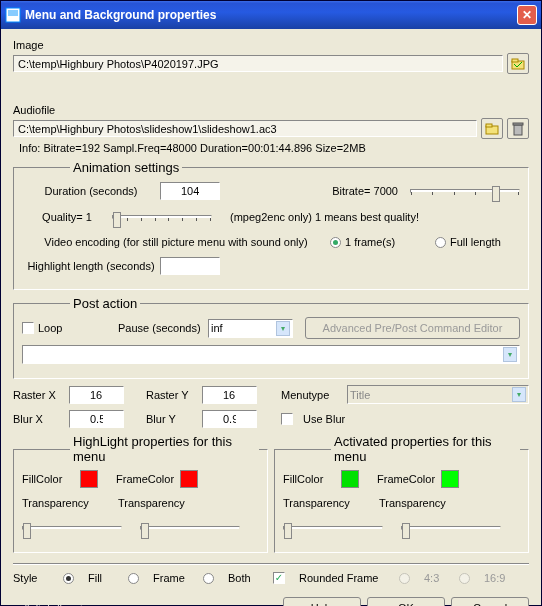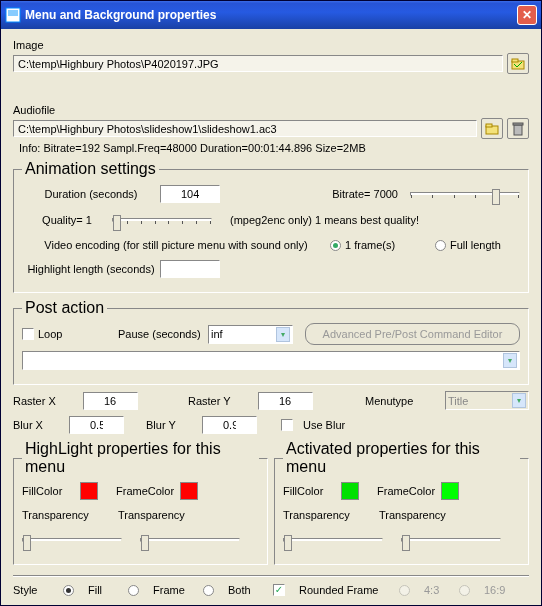--- a/index.html
+++ b/index.html
@@ -9,38 +9,38 @@
 .title-icon { width: 16px; height: 16px; margin-right: 4px; }
 .titlebar-text { flex: 1; font-size: 12px; }
 .close-btn { width: 20px; height: 20px; background: #e35e4c; border: 1px solid #fff; border-radius: 3px; color: #fff; display: flex; align-items: center; justify-content: center; font-size: 12px; font-weight: bold; cursor: pointer; }
 .content { padding: 10px 12px 6px 12px; }
 .label { color: #000; margin-bottom: 2px; display: block; }
 .inset-box { background: #f5f3ea; border: 1px solid; border-color: #888 #fff #fff #888; padding: 1px 4px; height: 17px; line-height: 14px; width: 100%; font-size: 11px; font-family: inherit; color: #000; overflow: hidden; }
 .row { display: flex; align-items: center; gap: 4px; }
 .row-img { margin-bottom: 30px; }
 .icon-btn { width: 22px; height: 21px; background: #ece9d8; border: 1px solid #888; border-radius: 2px; display: flex; align-items: center; justify-content: center; cursor: pointer; }
 fieldset { border: 1px solid #fff; border-left-color: #888; border-top-color: #888; padding: 6px 8px 8px 8px; margin-bottom: 6px; }
-legend { padding: 0 3px; font-size: 16px; }
+legend { padding: 0 3px; font-size: 13px; margin-left: 48px; }
 .form-row { display: flex; align-items: center; margin-bottom: 6px; min-height: 18px; }
 .col-label { flex: 0 0 auto; text-align: center; }
 .input-text { background: #fff; border: 1px solid; border-color: #888 #fff #fff #888; padding: 1px 20px; height: 18px; font-size: 11px; font-family: inherit; }
 .slider { width: 90px; height: 20px; display: inline-flex; align-items: center; position: relative; }
 .slider-track { height: 4px; width: 100%; background: #fff; border: 1px solid; border-color: #888 #ece9d8 #ece9d8 #888; position: relative; }
 .slider-ticks { position: absolute; bottom: -3px; left: 0; right: 0; display: flex; justify-content: space-between; }
 .slider-ticks span { width: 1px; height: 3px; background: #555; }
 .slider-thumb { position: absolute; top: -4px; width: 8px; height: 16px; background: #ece9d8; border: 1px solid #888; }
 .radio { width: 11px; height: 11px; border: 1px solid #888; border-radius: 50%; background: #fff; display: inline-flex; align-items: center; justify-content: center; margin-right: 4px; }
 .radio.checked::after { content: ''; width: 5px; height: 5px; background: #3a6; border-radius: 50%; }
 .radio-plain.checked::after { background: #333; }
 .checkbox { width: 12px; height: 12px; border: 1px solid; border-color: #888 #fff #fff #888; background: #fff; display: inline-flex; align-items: center; justify-content: center; margin-right: 4px; }
 .checkbox.checked::after { content: '✓'; font-size: 10px; color: #2a5; line-height: 10px; }
 .dropdown { background: #fff; border: 1px solid; border-color: #888 #fff #fff #888; height: 19px; display: flex; align-items: center; padding: 0 2px; font-size: 11px; }
 .dropdown.disabled { background: #ece9d8; color: #888; }
 .drop-arrow { width: 14px; height: 15px; background: #d6e6fb; border: 1px solid #b0c4de; display: flex; align-items: center; justify-content: center; margin-left: auto; font-size: 8px; color: #4a6; }
-.button { background: #ece9d8; border: 1px solid #888; border-radius: 9px; height: 22px; padding: 0 10px; font-size: 11px; font-family: inherit; cursor: pointer; }
+.button { background: #ece9d8; border: 1px solid #888; border-radius: 3px; height: 22px; padding: 0 10px; font-size: 11px; font-family: inherit; cursor: pointer; }
 .button.disabled { color: #999; cursor: default; }
 .color-swatch { width: 18px; height: 18px; border: 1px solid #888; display: inline-block; }
 .two-col { display: flex; gap: 6px; }
 .two-col > fieldset { flex: 1; }
 .btnrow { display: flex; justify-content: flex-end; gap: 6px; padding-top: 4px; }
 .btnrow .button { width: 78px; }
 .watermark { position: absolute; color: #ddd; font-size: 11px; }
 .inner { position: relative; }
 </style>
 </head>
@@ -154,21 +154,21 @@
         <button class="button disabled" style="flex:1">Advanced Pre/Post Command Editor</button>
       </div>
       <div class="form-row">
         <div class="dropdown" style="flex:1">
             <span></span>
             <span class="drop-arrow">▾</span>
           </div>
       </div>
     </fieldset>
 
-    <div class="form-row" style="gap:20px">
+    <div class="form-row" style="gap:6px">
       <span style="width:50px">Raster X</span>
       <input class="input-text" style="width: 55px;" value="16">
       <span style="width:10px"></span>
       <span style="width:50px">Raster Y</span>
       <input class="input-text" style="width: 55px;" value="16">
       <span style="width:12px"></span>
       <span style="width:60px">Menutype</span>
       <div class="dropdown disabled" style="flex:1">
           <span>Title</span>
           <span class="drop-arrow">▾</span>

